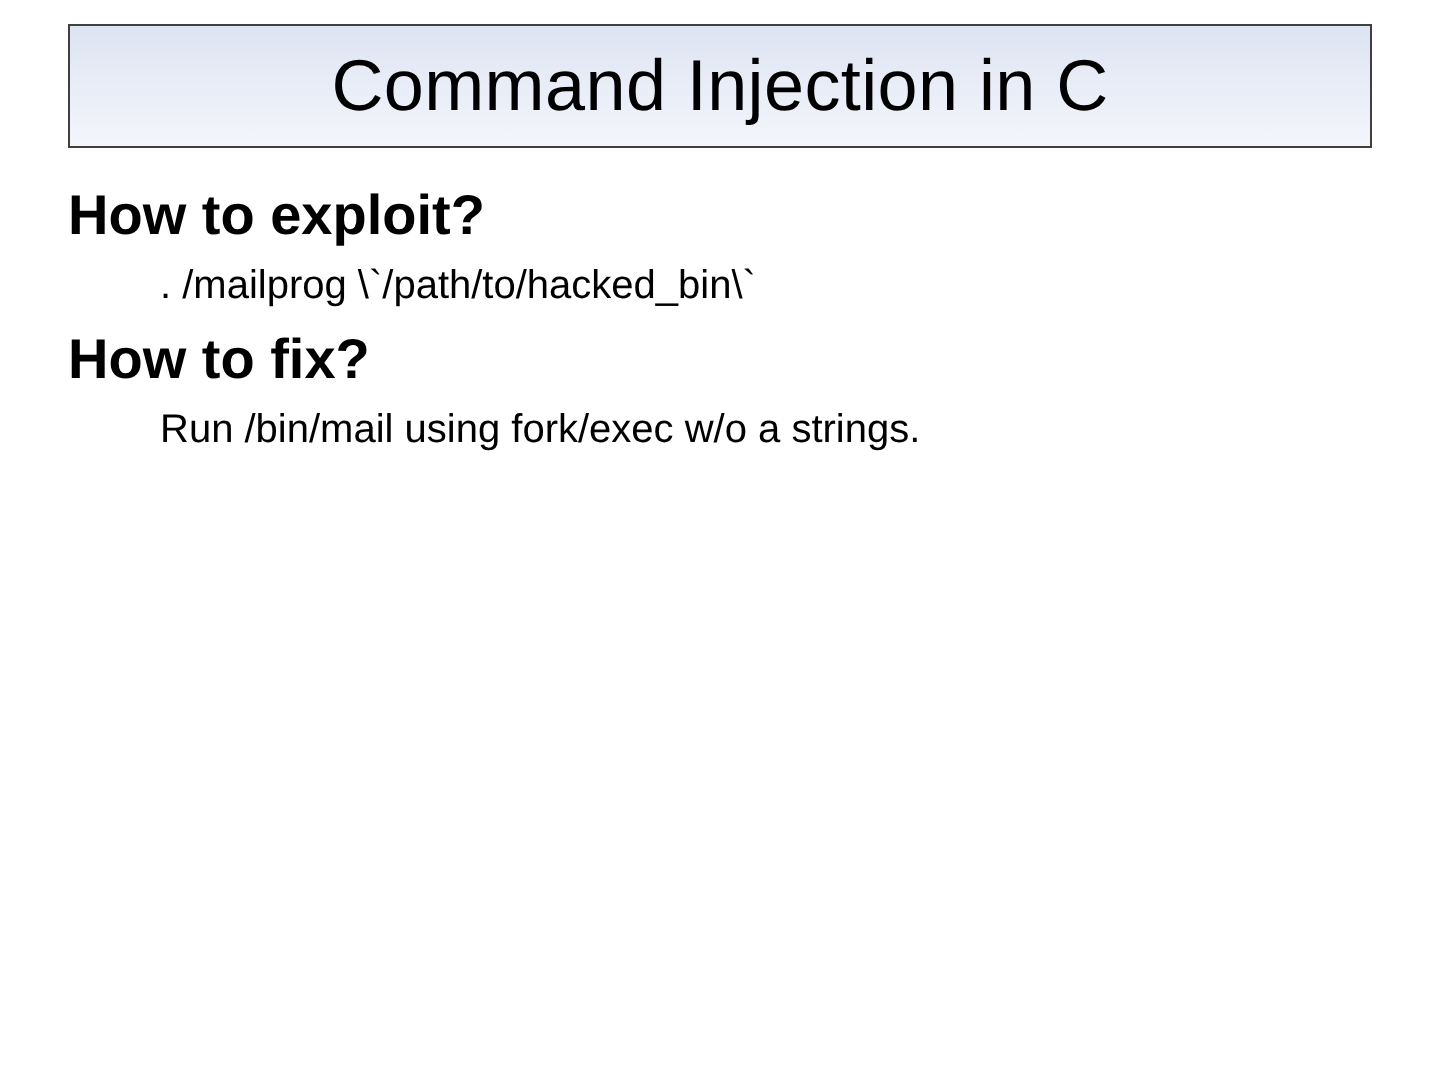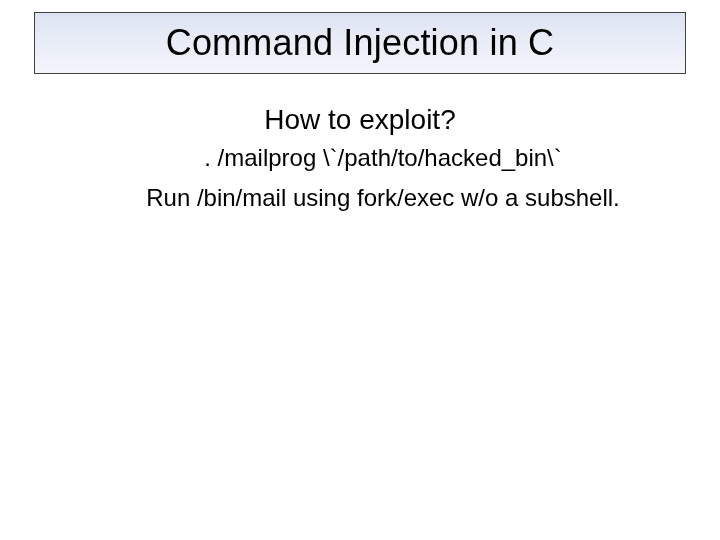--- a/index.html
+++ b/index.html
@@ -38,31 +38,29 @@
   }
   .body {
     position: absolute;
     top: 92px;
     left: 34px;
     width: 652px;
   }
   .heading {
     font-size: 28px;
     color: #000;
-    margin: 12px 0 6px 0;
-    font-weight: 400;
-    text-align: center;
+    margin: 0 0 6px 0;
+    font-weight: 700;
   }
   .sub {
-    font-size: 24px;
+    font-size: 20px;
     color: #000;
     margin: 0 0 2px 46px;
     font-weight: 400;
     line-height: 1.32;
-    text-align: center;
   }
   .gap {
     height: 6px;
   }
   .footer {
     position: absolute;
     bottom: 14px;
     left: 0;
     width: 720px;
     text-align: center;
@@ -80,18 +78,19 @@
     <div class="title-text">Command Injection in C</div>
   </div>
 
   <div class="body">
 
     <div class="heading">How to exploit?</div>
     <div class="sub">. /mailprog \`/path/to/hacked_bin\`</div>
 
     <div class="gap"></div>
 
-    <div class="sub">Run /bin/mail using fork/exec w/o a subshell.</div>
+    <div class="heading">How to fix?</div>
+    <div class="sub">Run /bin/mail using fork/exec w/o a strings.</div>
 
   </div>
 
 
 </div>
 
 </body></html>

